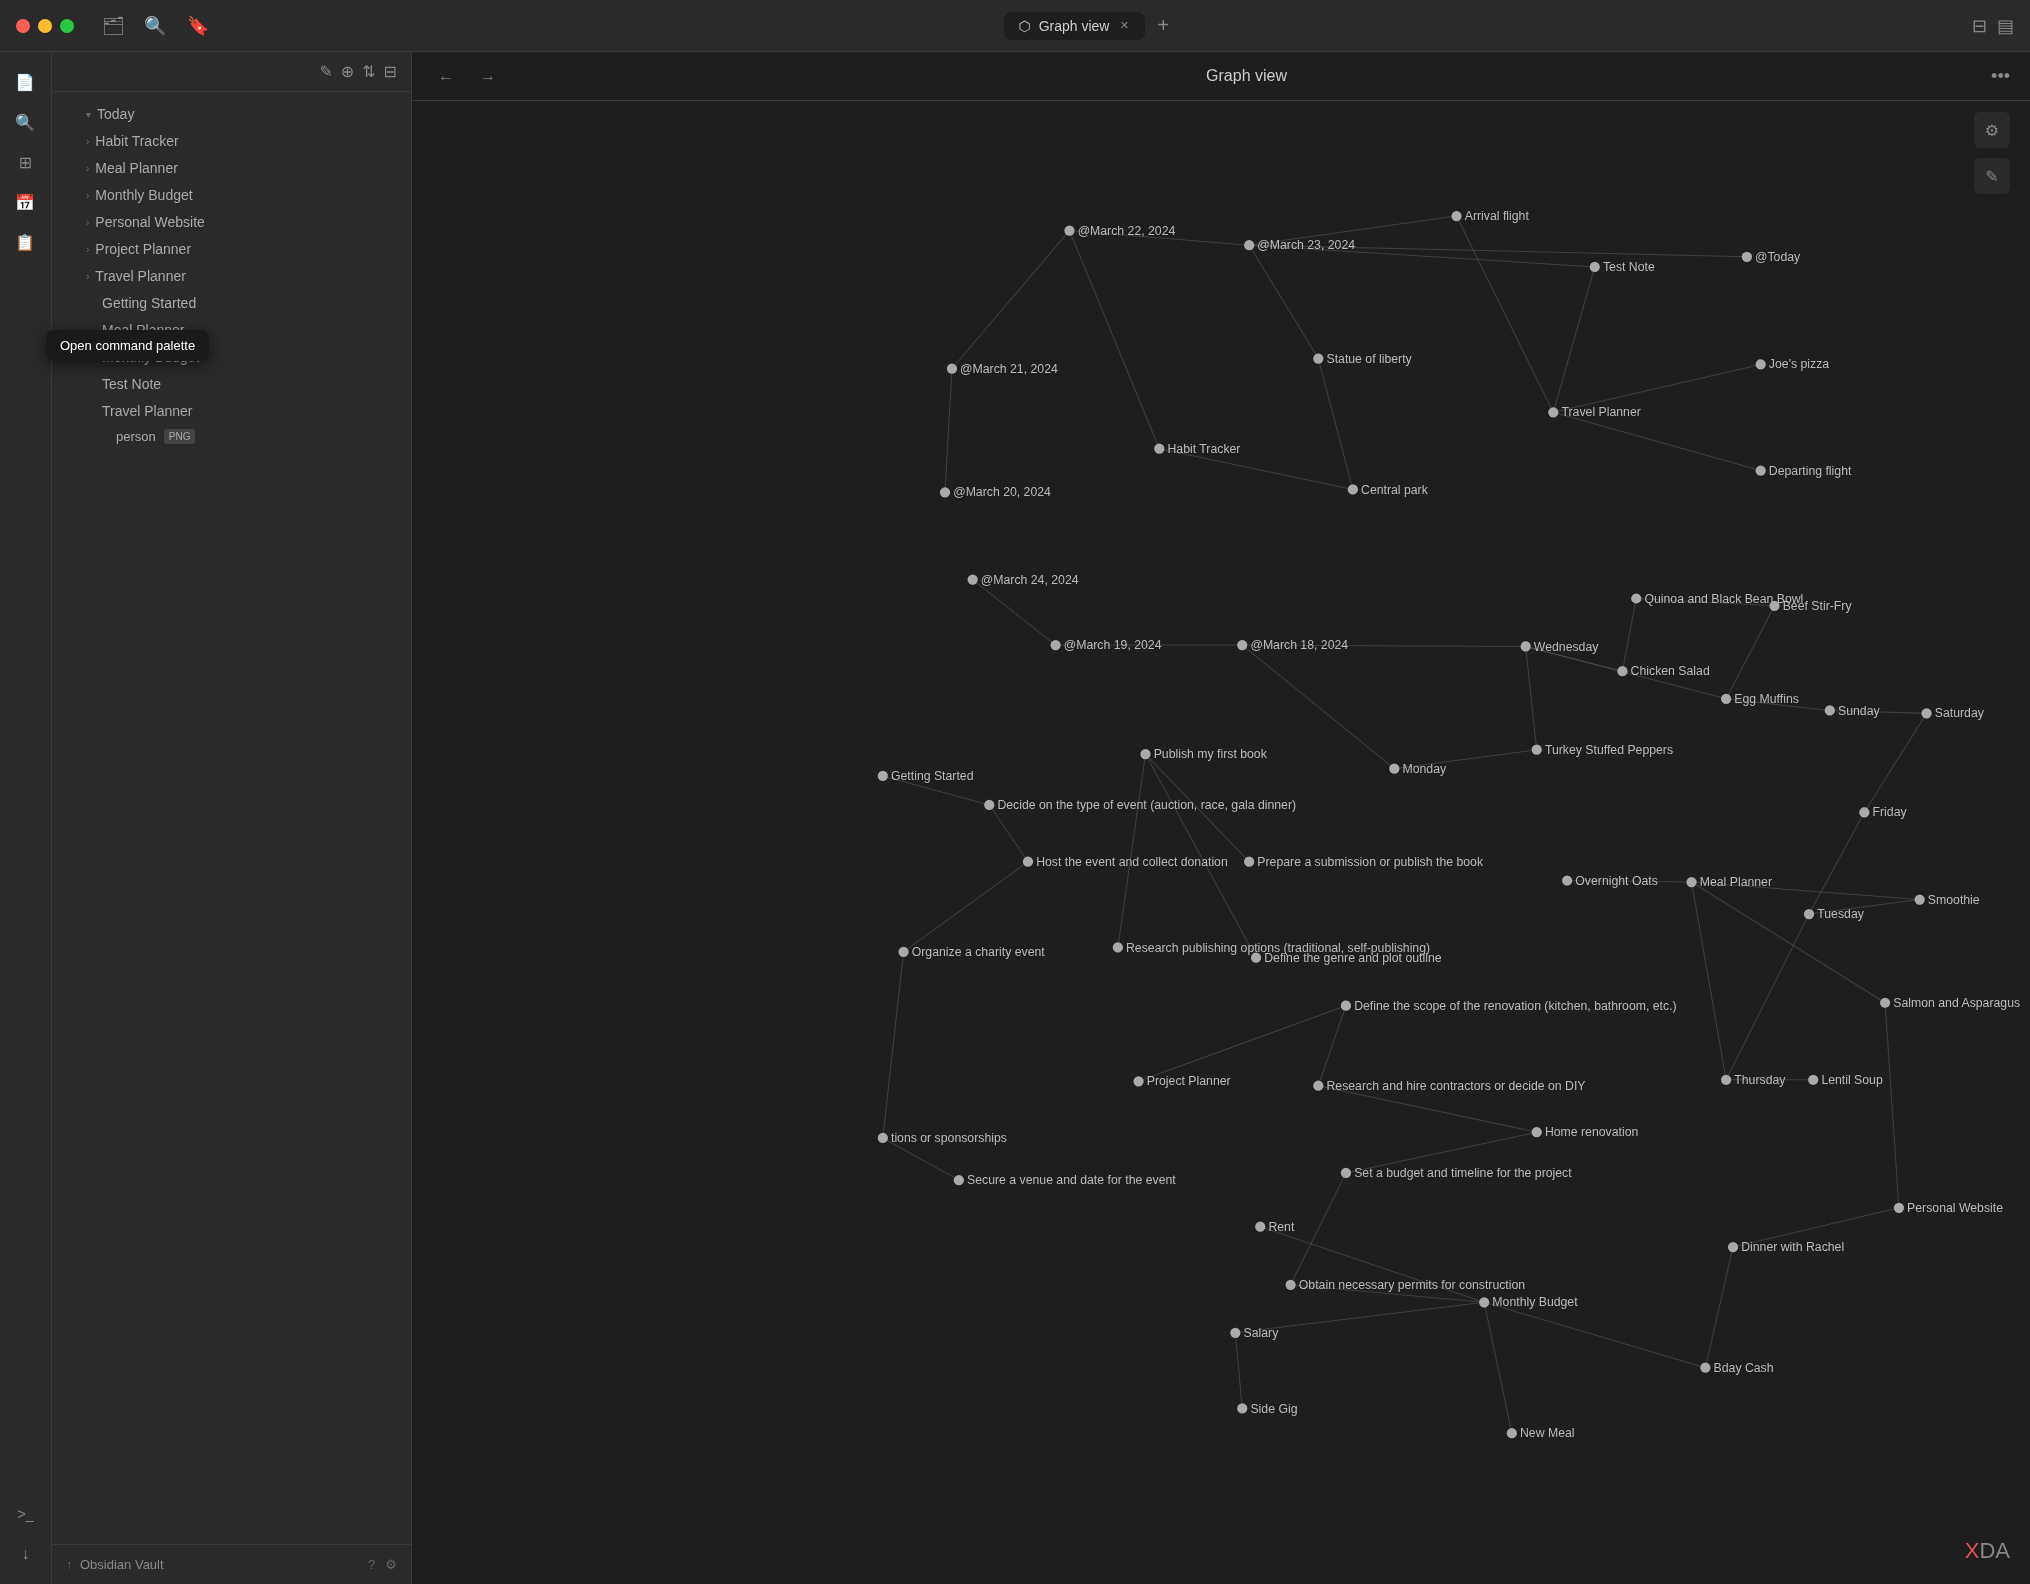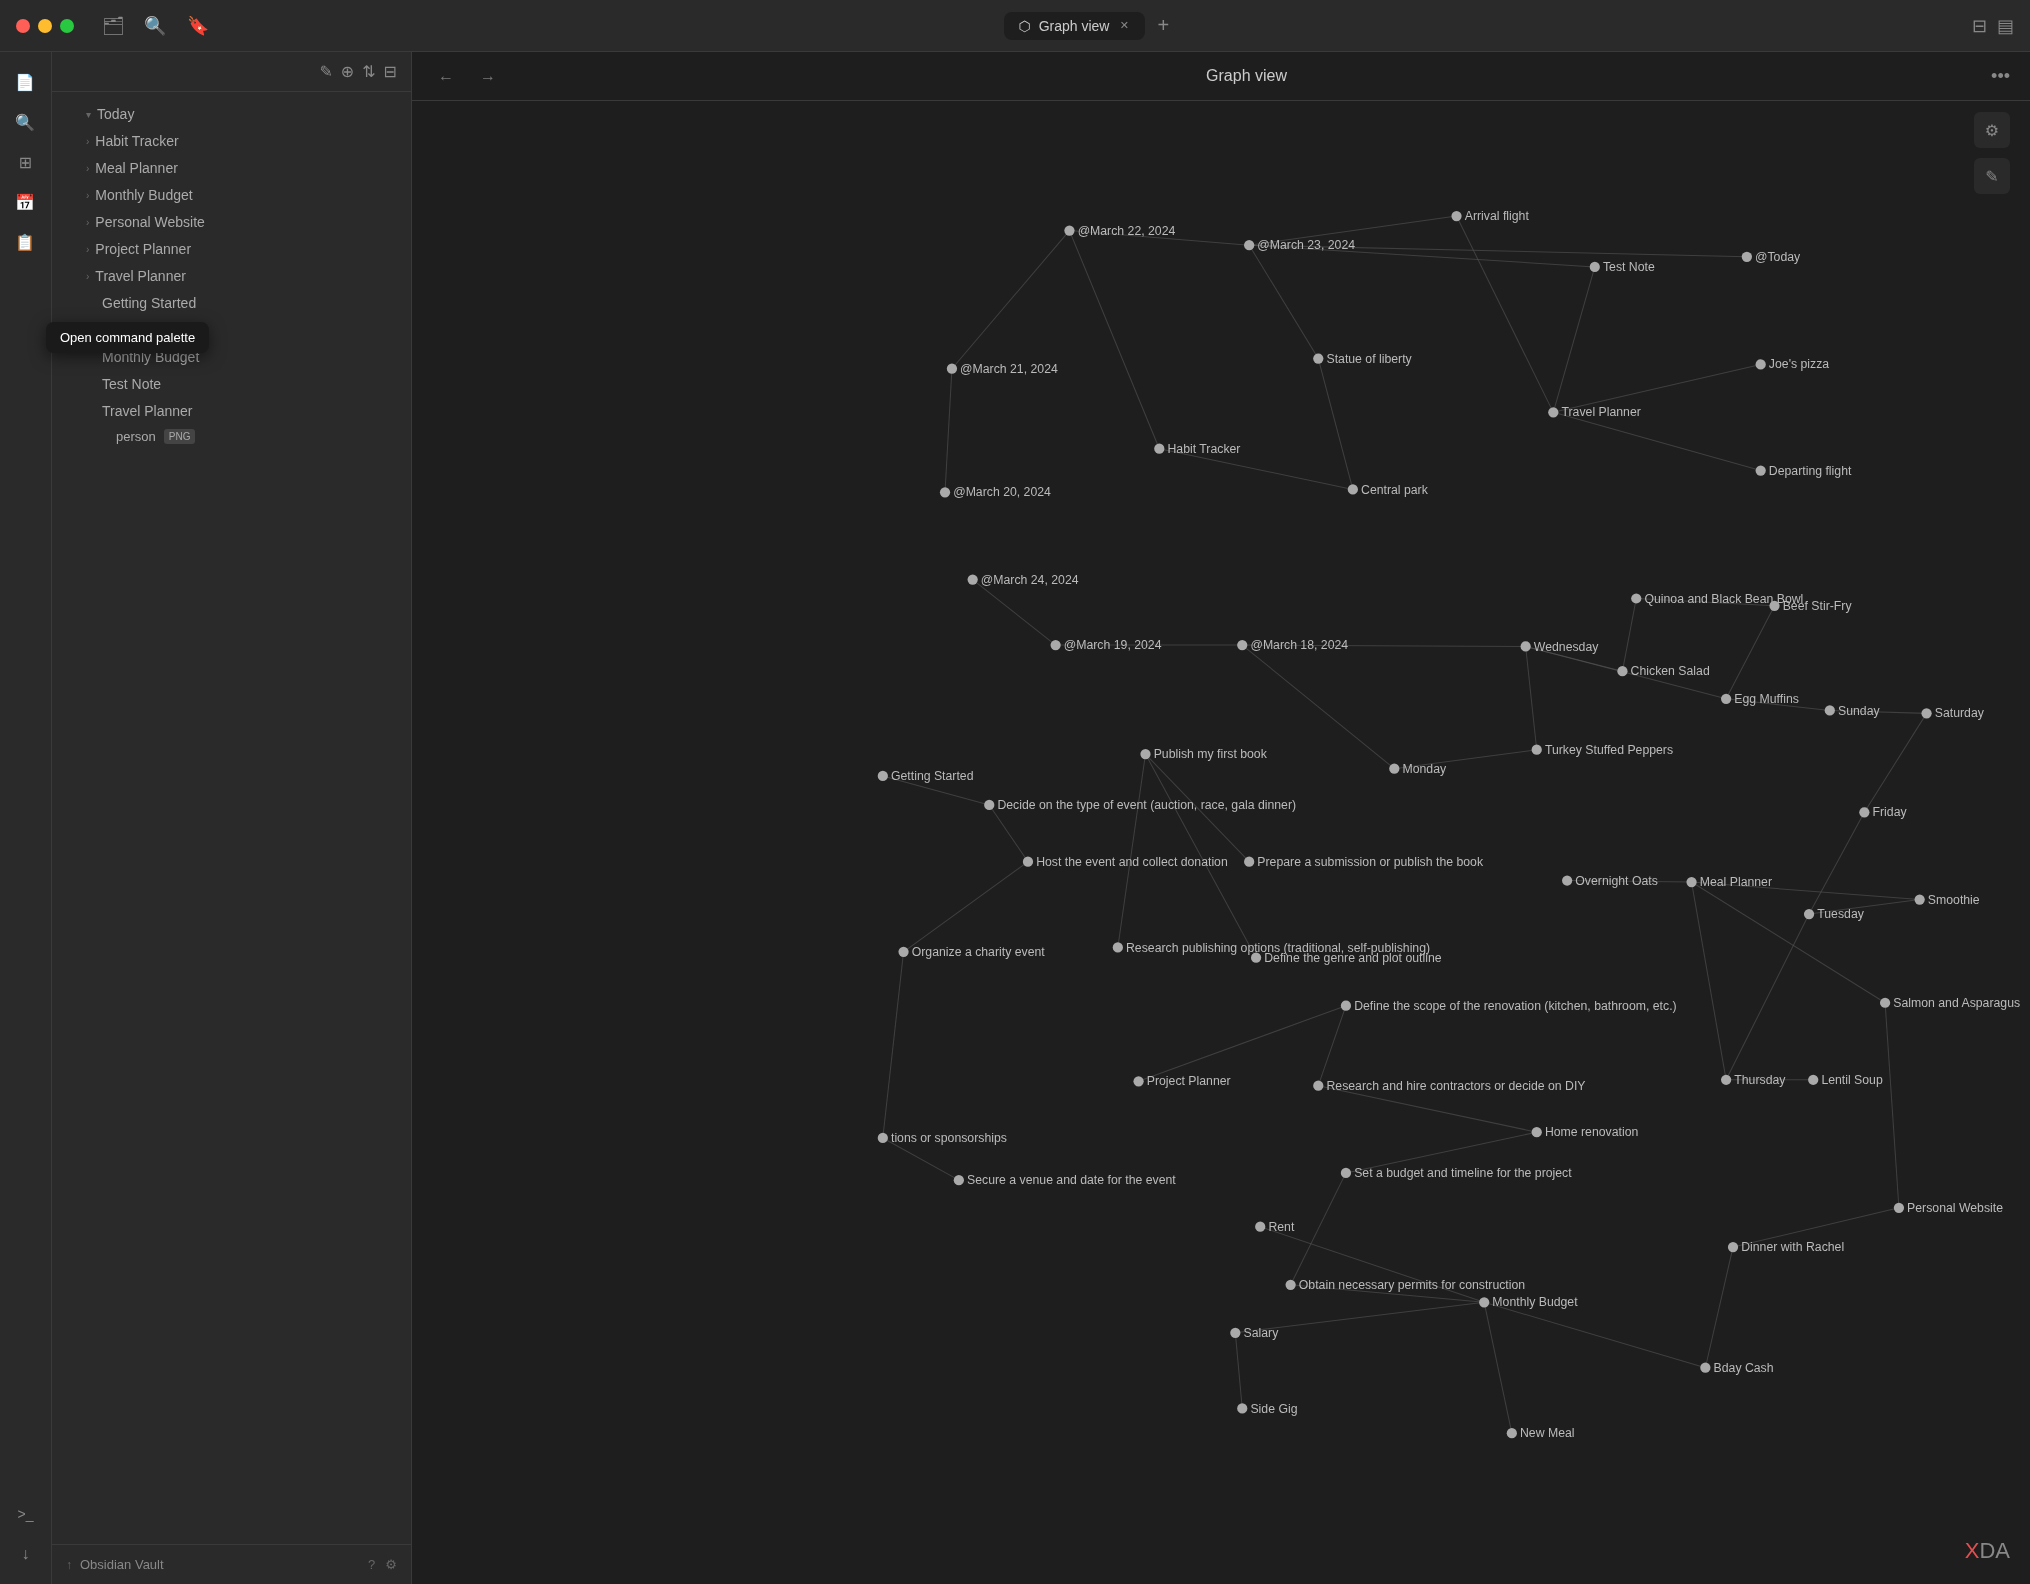--- a/index.html
+++ b/index.html
@@ -167,21 +167,21 @@
     .nav-chevron {
       font-size: 10px;
       color: #666;
     }
     .nav-item-label { flex: 1; }
 
     
     .tooltip-box {
       position: absolute;
       left: 46px;
-      top: 322px;
+      top: 330px;
       background: #1a1a1a;
       color: #fff;
       padding: 8px 14px;
       border-radius: 8px;
       font-size: 13px;
       white-space: nowrap;
       z-index: 100;
       box-shadow: 0 4px 16px rgba(0,0,0,0.5);
     }
 

